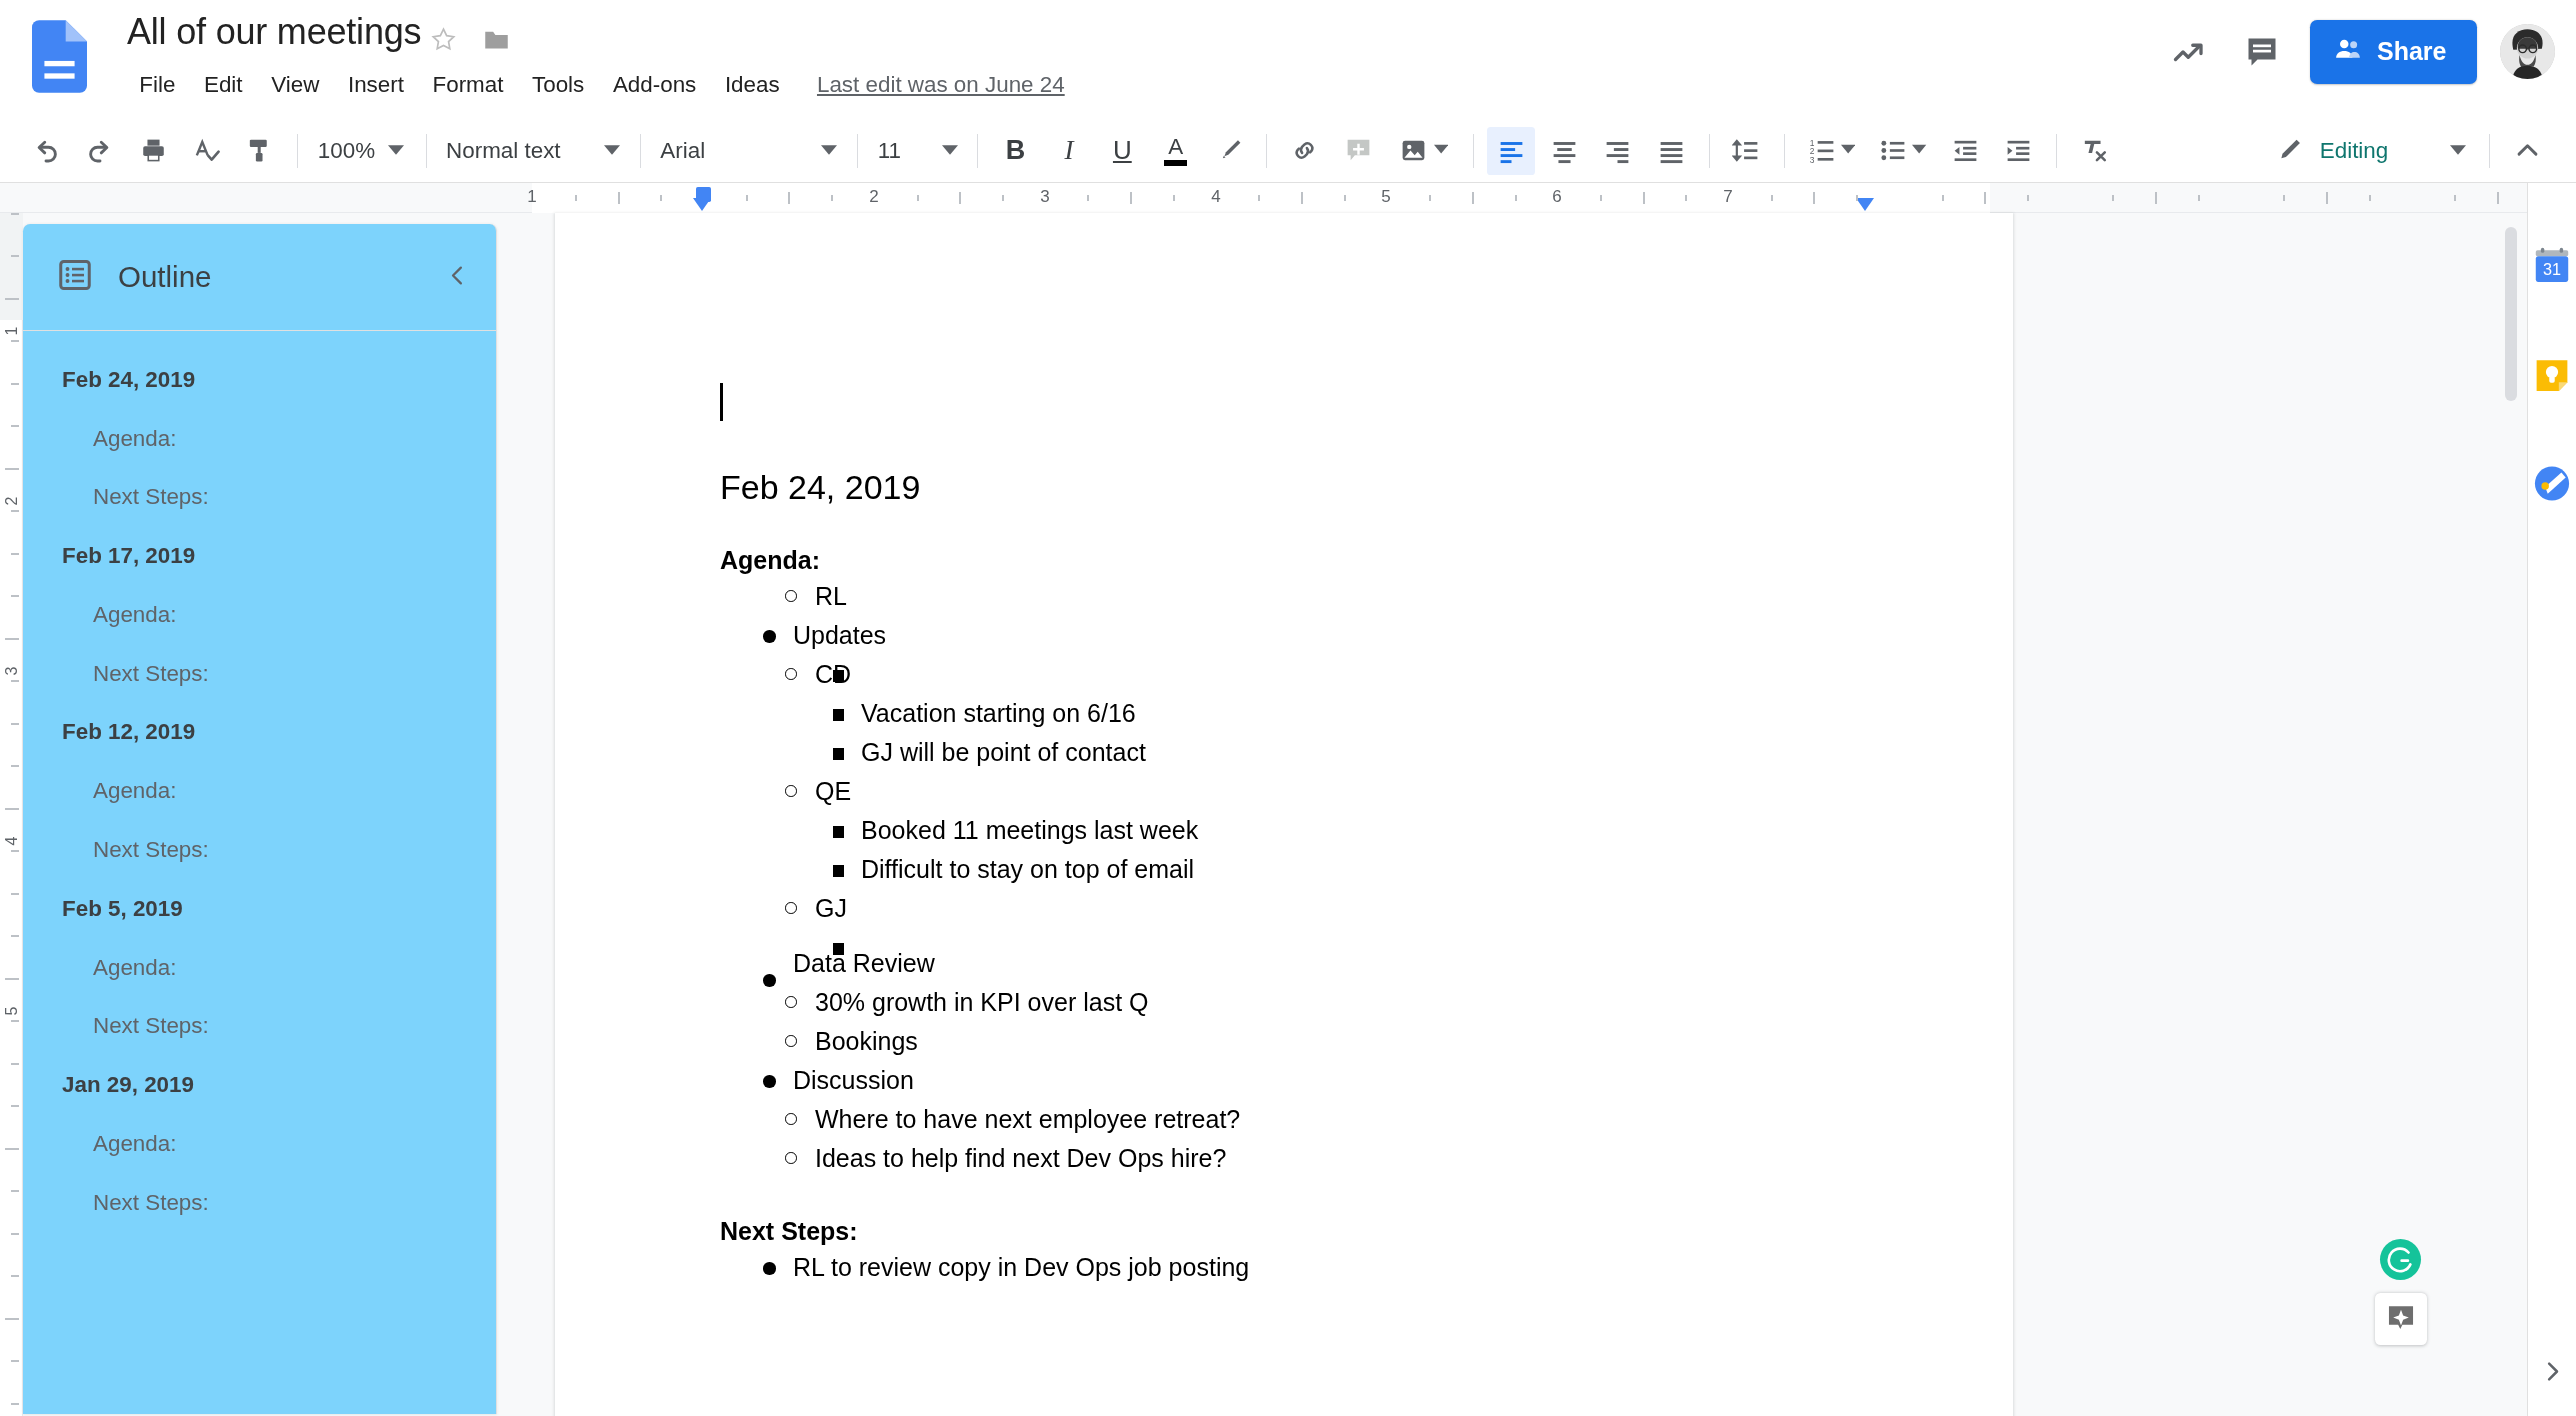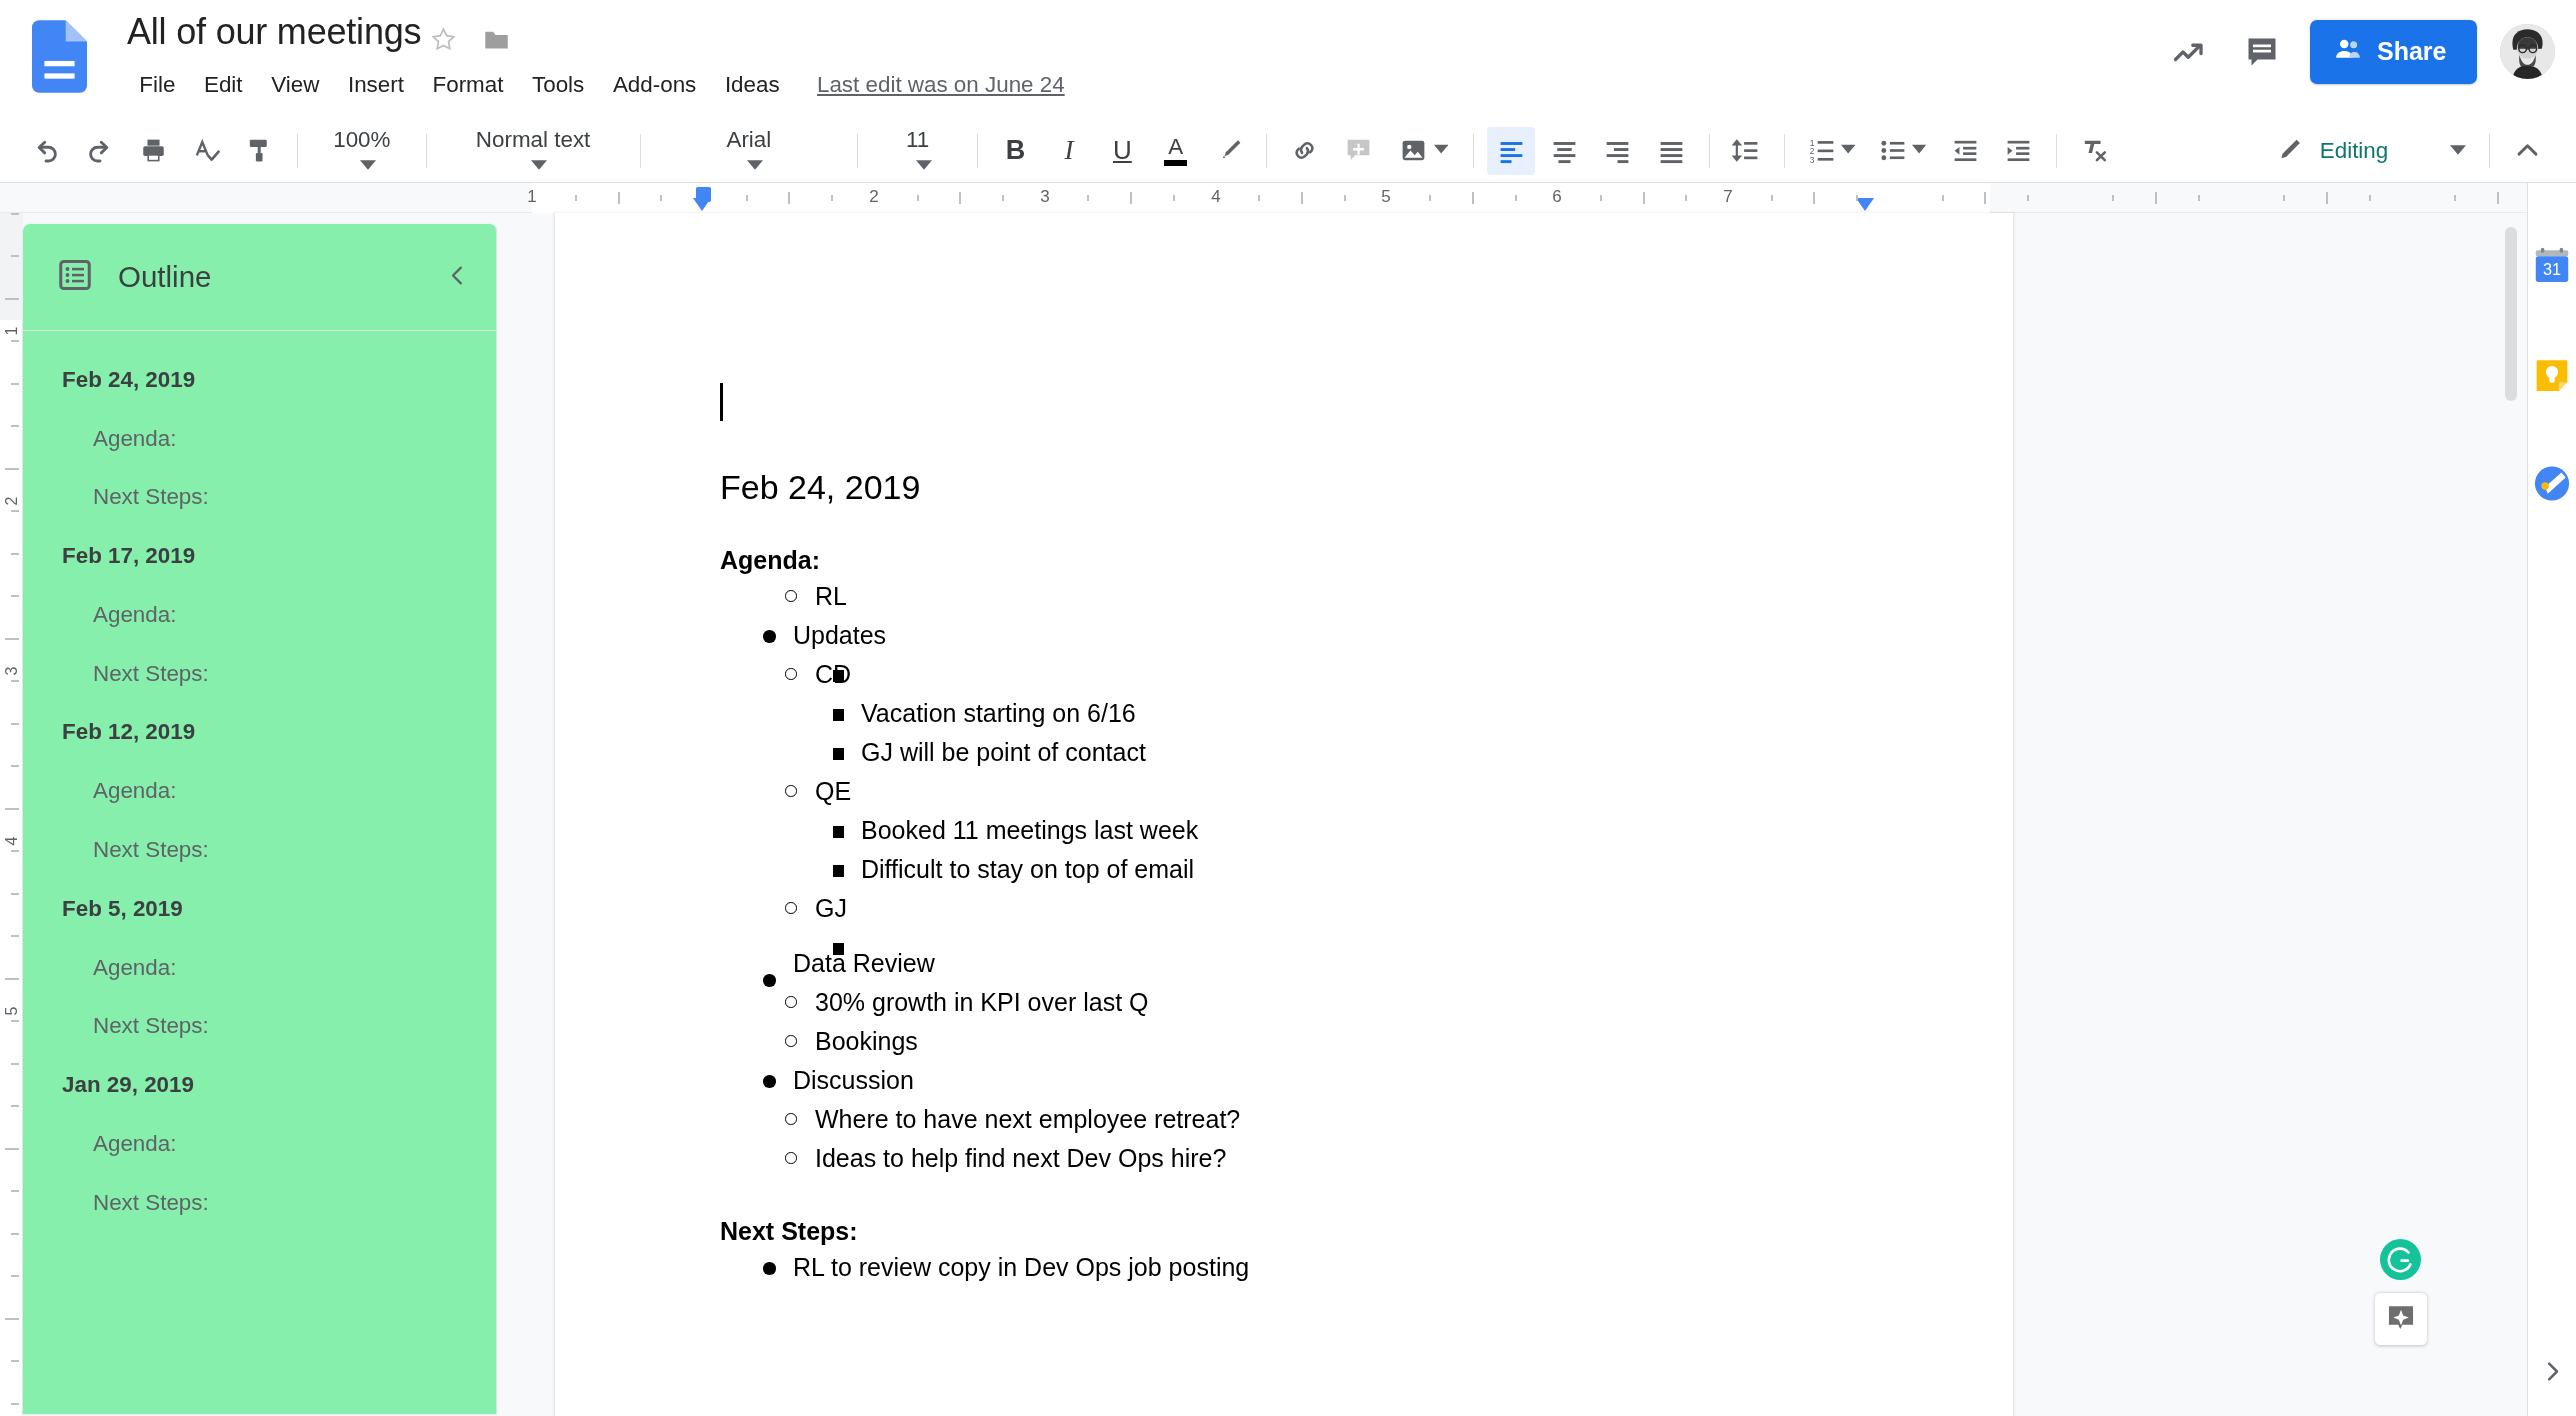--- a/index.html
+++ b/index.html
@@ -67,21 +67,21 @@
     border-bottom: 0.9px solid #e0e0e0;
   }
   .tb-btn {
     width: 48px; height: 48px; display: flex; align-items: center; justify-content: center;
     border-radius: 3.6px; margin: 0 2.7px;
   }
   .tb-btn.active { background: #e8f0fe; }
   .tb-sep { width: 0.9px; height: 34px; background: #dadce0; margin: 0 10.7px; }
   .tb-select {
     display: flex; align-items: center; height: 48px; padding: 0 9px;
-    font-size: 22.4px; color: #3c4043; border-radius: 3.6px; flex-direction: column;
+    font-size: 22.4px; color: #3c4043; border-radius: 3.6px;
   }
   .tb-select .caret { margin-left: 12.5px; }
   .zoom-sel { min-width: 106px; }
   .style-sel { min-width: 192px; justify-content: space-between; }
   .font-sel  { min-width: 195px; justify-content: space-between; }
   .size-sel  { min-width: 98px; justify-content: space-between; }
   .mode-btn {
     display: flex; align-items: center; gap: 14.3px; height: 48px;
     padding: 0 12.5px; font-size: 22.4px; color: #0f766e; border-radius: 3.6px;
   }
@@ -121,21 +121,21 @@
 
   
   .workspace {
     position: absolute; top: 213px; left: 23px; width: 2504px; height: 1204px;
     background: #f8f9fa;
   }
 
   
   .outline {
     position: absolute; left: 0px; top: 10.7px; width: 474px; height: 1190px;
-    background: #86efac; border-right: 0.9px solid #e0e0e0;
+    background: #7dd3fc; border-right: 0.9px solid #e0e0e0;
     border-radius: 7.2px 7.2px 0 0;
     box-shadow: 0 0.9px 2.7px rgba(60,64,67,.1);
     overflow: hidden;
   }
   .outline-head {
     height: 107px; display: flex; align-items: center;
     padding: 0 25px 0 34px; border-bottom: 0.9px solid #e0e0e0;
   }
   .outline-title { font-size: 29.5px; color: #3c4043; margin-left: 25px; flex: 1; }
   .outline-list { padding-top: 19.7px; }

